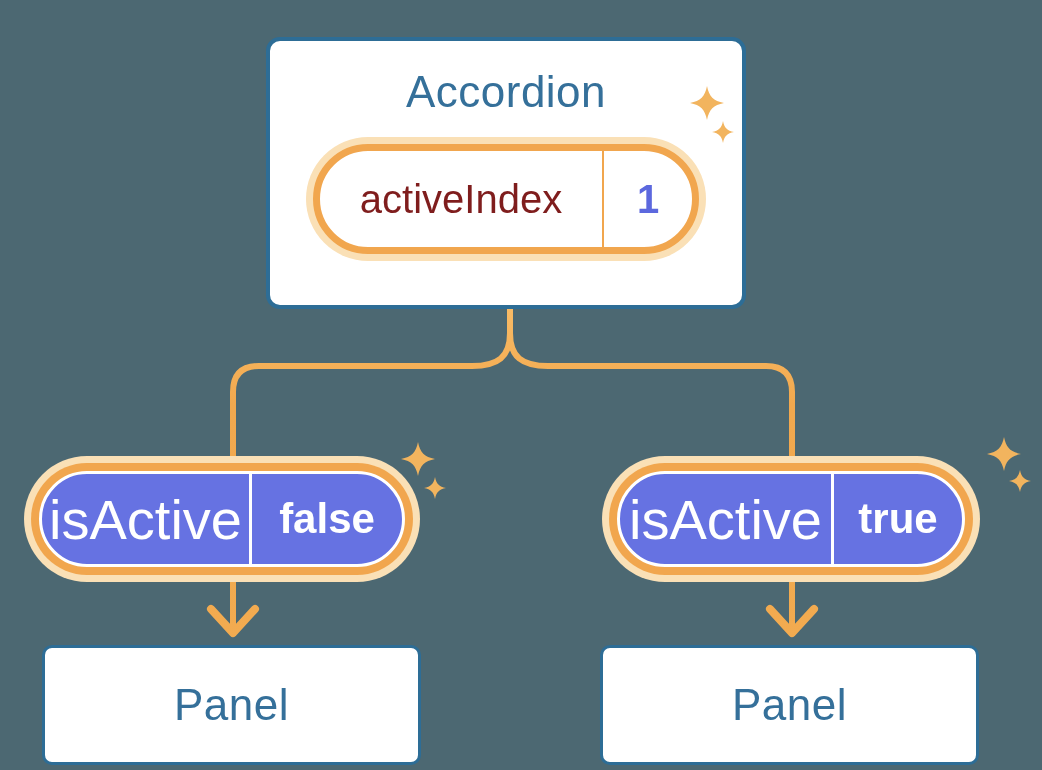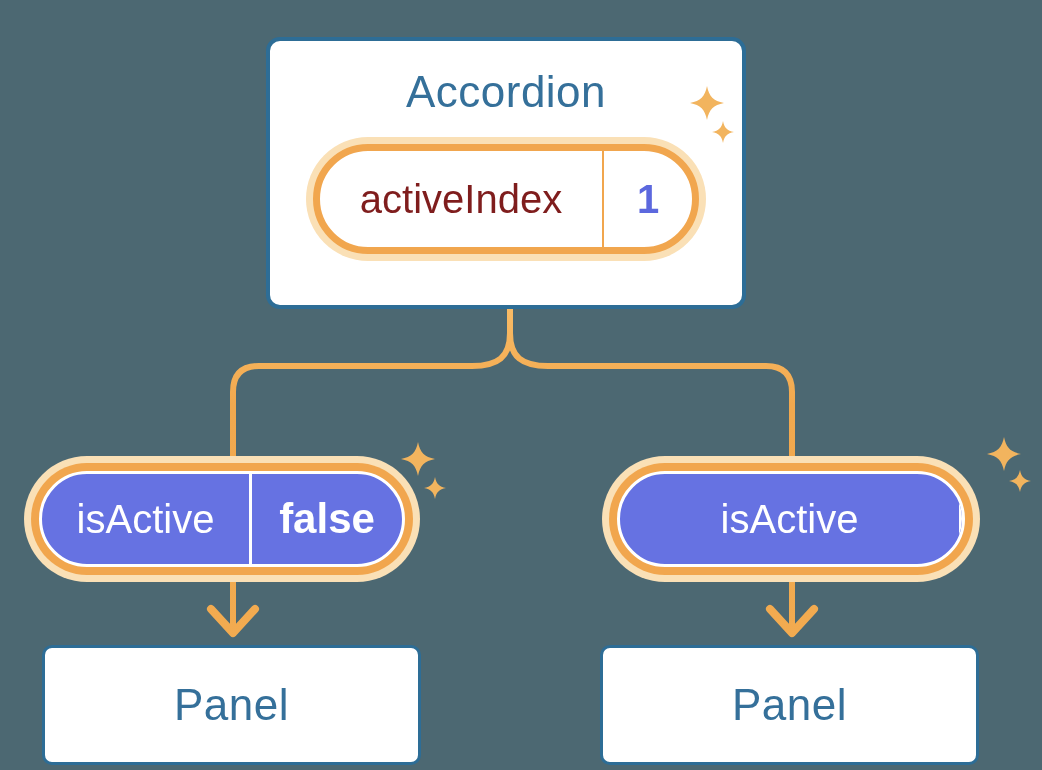--- a/index.html
+++ b/index.html
@@ -54,21 +54,21 @@
   .prop-pill .ring{
     height:100%;box-sizing:border-box;background:#F1A64E;
     border-radius:999px;padding:8px;
   }
   .prop-pill .core{
     height:100%;box-sizing:border-box;background:#6672E2;
     border:3px solid #fff;border-radius:999px;
     display:flex;align-items:stretch;overflow:hidden;
   }
   .prop-pill .cell{display:flex;align-items:center;justify-content:center;}
-  .prop-pill .label{flex:1;color:#fff;font-size:40px;}
+  .prop-pill .label{flex:1;color:#fff;font-size:56px;}
   .prop-pill .vdiv{width:3px;background:#fff;}
   .prop-pill .value{color:#fff;font-size:42px;font-weight:bold;}
   .prop-pill.left .value{width:150px;}
   .prop-pill.right .value{width:128px;}
 
   
   .sparkle{position:absolute;}
 </style>
 </head>
 <body>
@@ -122,20 +122,21 @@
   </svg>
   <svg class="sparkle" style="left:424px;top:475px" width="22" height="26" viewBox="0 0 40 40">
     <path d="M20 0 C22.5 12.5 27.5 17.5 40 20 C27.5 22.5 22.5 27.5 20 40 C17.5 27.5 12.5 22.5 0 20 C12.5 17.5 17.5 12.5 20 0 Z" fill="#F2B45E"></path>
   </svg>
 
   <div class="prop-pill right">
     <div class="ring">
       <div class="core">
         <div class="cell label">isActive</div>
         <div class="vdiv"></div>
+        <div class="cell value">true</div>
       </div>
     </div>
   </div>
 
   <svg class="sparkle" style="left:987px;top:434px" width="34" height="40" viewBox="0 0 40 40">
     <path d="M20 0 C22.5 12.5 27.5 17.5 40 20 C27.5 22.5 22.5 27.5 20 40 C17.5 27.5 12.5 22.5 0 20 C12.5 17.5 17.5 12.5 20 0 Z" fill="#F2B45E"></path>
   </svg>
   <svg class="sparkle" style="left:1009px;top:468px" width="22" height="26" viewBox="0 0 40 40">
     <path d="M20 0 C22.5 12.5 27.5 17.5 40 20 C27.5 22.5 22.5 27.5 20 40 C17.5 27.5 12.5 22.5 0 20 C12.5 17.5 17.5 12.5 20 0 Z" fill="#F2B45E"></path>
   </svg>

